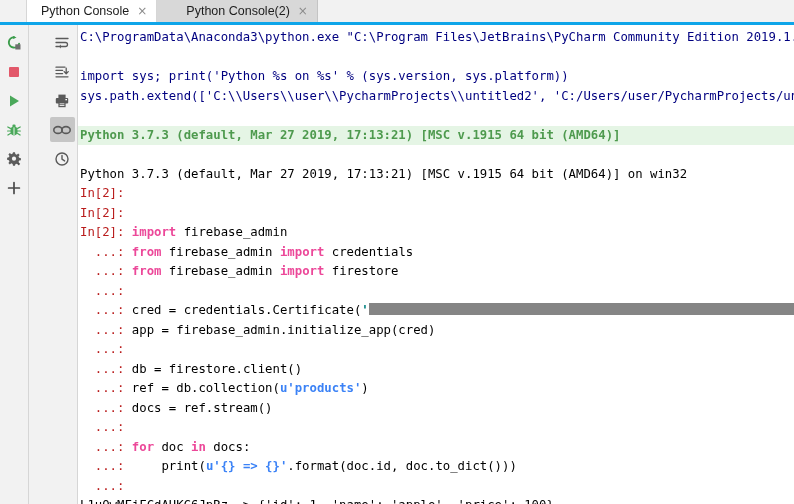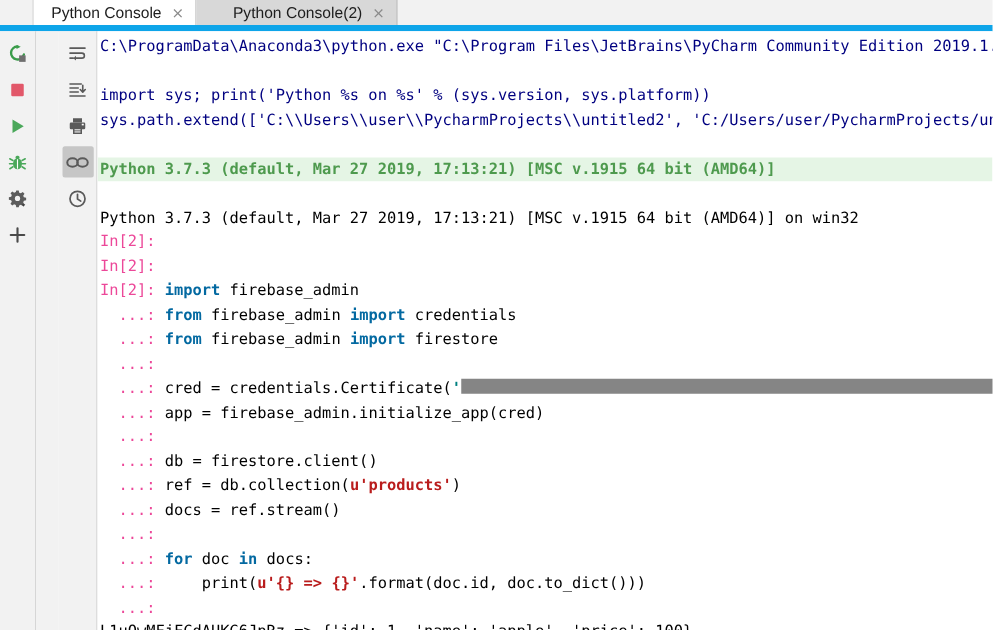--- a/index.html
+++ b/index.html
@@ -22,21 +22,21 @@
     background: #ffffff;
   }
 
   
   .tabbar {
     position: absolute;
     left: 0; top: 0;
     width: 794px;
     height: 25px;
     background: #f2f2f2;
-    border-bottom: 5px solid #0ea5e9;
+    border-bottom: 3px solid #0ea5e9;
     display: flex;
     align-items: stretch;
     box-sizing: border-box;
   }
   .tab-gutter {
     width: 26px;
     background: #f2f2f2;
     border-right: 1px solid #d6d6d6;
   }
   .tab {
@@ -123,23 +123,23 @@
   }
   .line {
     white-space: pre;
     height: 19.5px;
     padding-left: 2px;
   }
   .blank { height: 19.5px; }
 
   .c-path    { color: #000080; }
   .c-plain   { color: #000000; }
-  .c-prompt  { color: #ec4899; }
-  .c-kw      { color: #0369a1; font-weight: bold; }
-  .c-str     { color: #b91c1c; font-weight: bold; }
+  .c-prompt  { color: #b91c1c; }
+  .c-kw      { color: #ec4899; font-weight: bold; }
+  .c-str     { color: #3b82f6; font-weight: bold; }
   .c-quote   { color: #008080; font-weight: bold; }
   .c-banner  { color: #4e9a4e; font-weight: bold; background: #e5f5e5; }
 
   .redaction {
     display: inline-block;
     width: 473px;
     height: 12px;
     background: #858585;
     vertical-align: -1px;
   }

